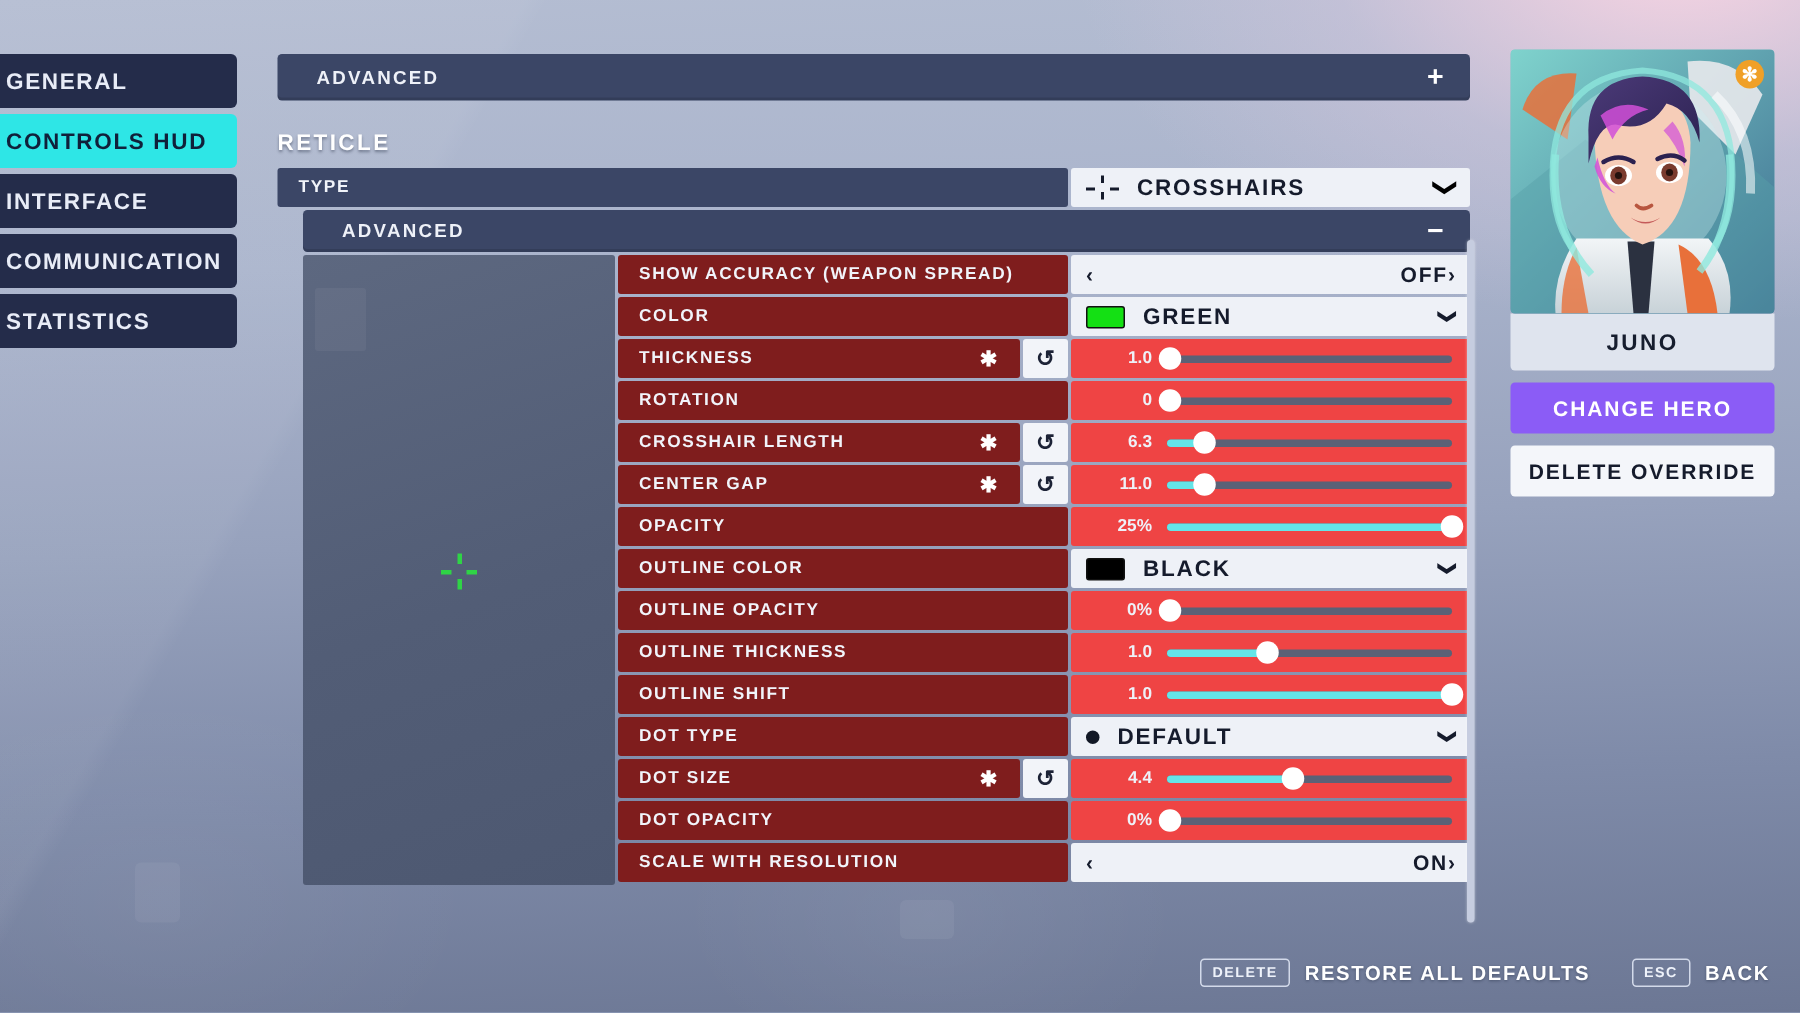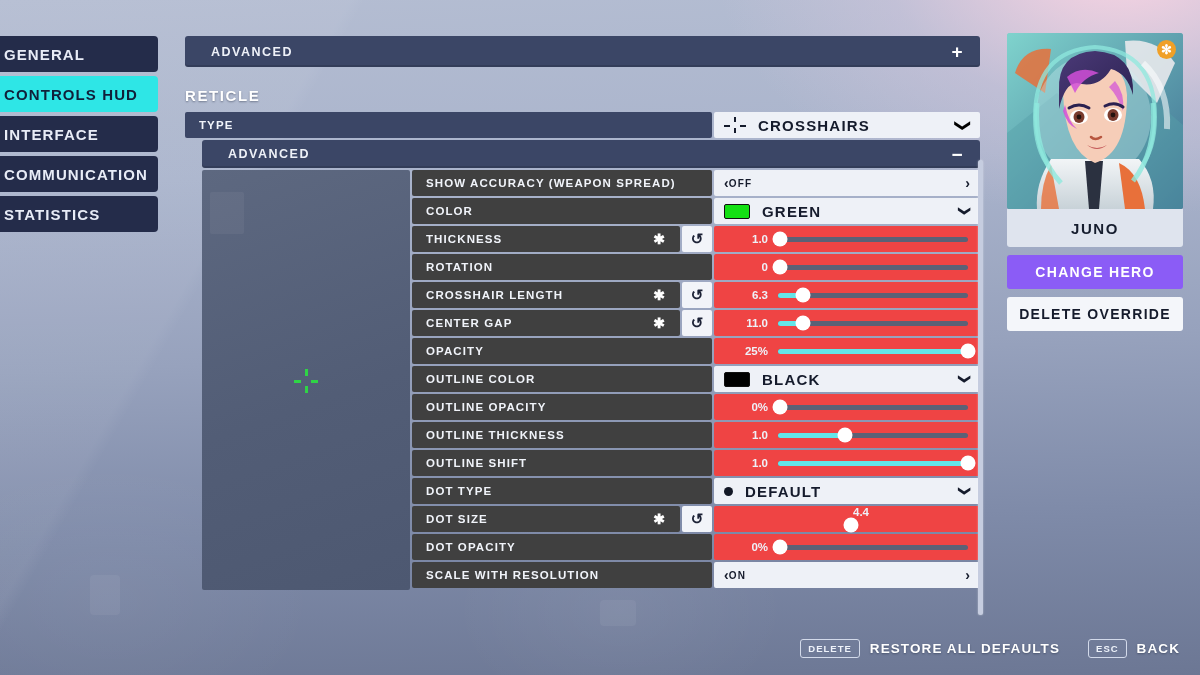--- a/index.html
+++ b/index.html
@@ -45,21 +45,21 @@
   }
   .bar .pm{ font-size:19px; font-weight:700; line-height:1; color:#fff; }
 
   .section-title{
     color:#ffffff; font-size:15px; font-weight:bold; letter-spacing:1.6px;
     margin:20px 0 8px 0; text-shadow:0 1px 2px rgba(30,40,60,.45);
   }
 
   .row{ display:flex; height:26px; margin-bottom:2px; }
   .row .label{
-    flex:1; background:#404040; border-radius:2px;
+    flex:1; background:#7f1d1d; border-radius:2px;
     display:flex; align-items:center; padding:0 10px 0 14px;
     color:#f1f4fa; font-size:11.5px; font-weight:bold; letter-spacing:1.1px;
     justify-content:space-between;
   }
   .row .label .txt{ white-space:nowrap; }
   .star{ color:#ffffff; font-size:14px; font-weight:bold; padding-right:4px; }
   .reset{
     width:30px; margin-left:2px; background:#f2f4f9; border-radius:2px;
     display:flex; align-items:center; justify-content:center;
     color:#1c2236; font-size:15px; font-weight:bold;
@@ -70,22 +70,22 @@
     display:flex; align-items:center; padding:0 10px;
   }
   .val .num{ width:44px; color:#eef1f8; font-size:11.5px; font-weight:bold; text-align:right; }
   .track{ flex:1; height:5px; margin-left:10px; margin-right:2px;
           background:#5b6176; border-radius:3px; position:relative; }
   .fill{ position:absolute; left:0; top:0; bottom:0; background:#64e5e8; border-radius:3px; }
   .knob{ position:absolute; top:50%; width:15px; height:15px; border-radius:50%;
          background:#fff; transform:translate(-50%,-50%); }
 
   .val.light{ background:#eef1f7; }
-  .val.light .sel{ flex:1; color:#151b2c; font-size:10px; font-weight:bold;
-                   letter-spacing:1.2px; text-align:left; }
+  .val.light .sel{ flex:1; color:#151b2c; font-size:14px; font-weight:bold;
+                   letter-spacing:1.2px; text-align:right; }
   .val.light .chev{ color:#151b2c; font-size:12px; font-weight:bold; }
   .val.light .arrow{ color:#151b2c; font-size:14px; font-weight:bold; }
   .swatch{ width:26px; height:15px; border:1.5px solid #111; border-radius:2px; }
   .dropname{ flex:1; color:#151b2c; font-size:15px; font-weight:bold;
              letter-spacing:1.2px; padding-left:12px; }
   .dot-glyph{ width:9px; height:9px; border-radius:50%; background:#121826; }
 
   
   .type-row .label{ background:#3b4666; }
   .type-val{ width:266px; margin-left:2px; background:#eef1f7; border-radius:2px;
@@ -349,21 +349,21 @@
               <span class="dropname">DEFAULT</span>
               <span class="chev" style="transform: rotate(90deg); display: inline-block;">❯</span>
             </div>
           </div>
           <div class="row">
             <div class="label">
               <span class="txt">DOT SIZE</span>
               <span class="star">✱</span>
             </div>
             <div class="reset">↺</div>
-            <div class="val" style="width: 266px; flex-direction: column;">
+            <div class="val" style="width: 266px;">
               <span class="num">4.4</span>
               <div class="track">
                 <div class="fill" style="width: 44%;"></div>
                 <div class="knob" style="left: 44%;"></div>
               </div>
             </div>
           </div>
           <div class="row">
             <div class="label">
               <span class="txt">DOT OPACITY</span>

